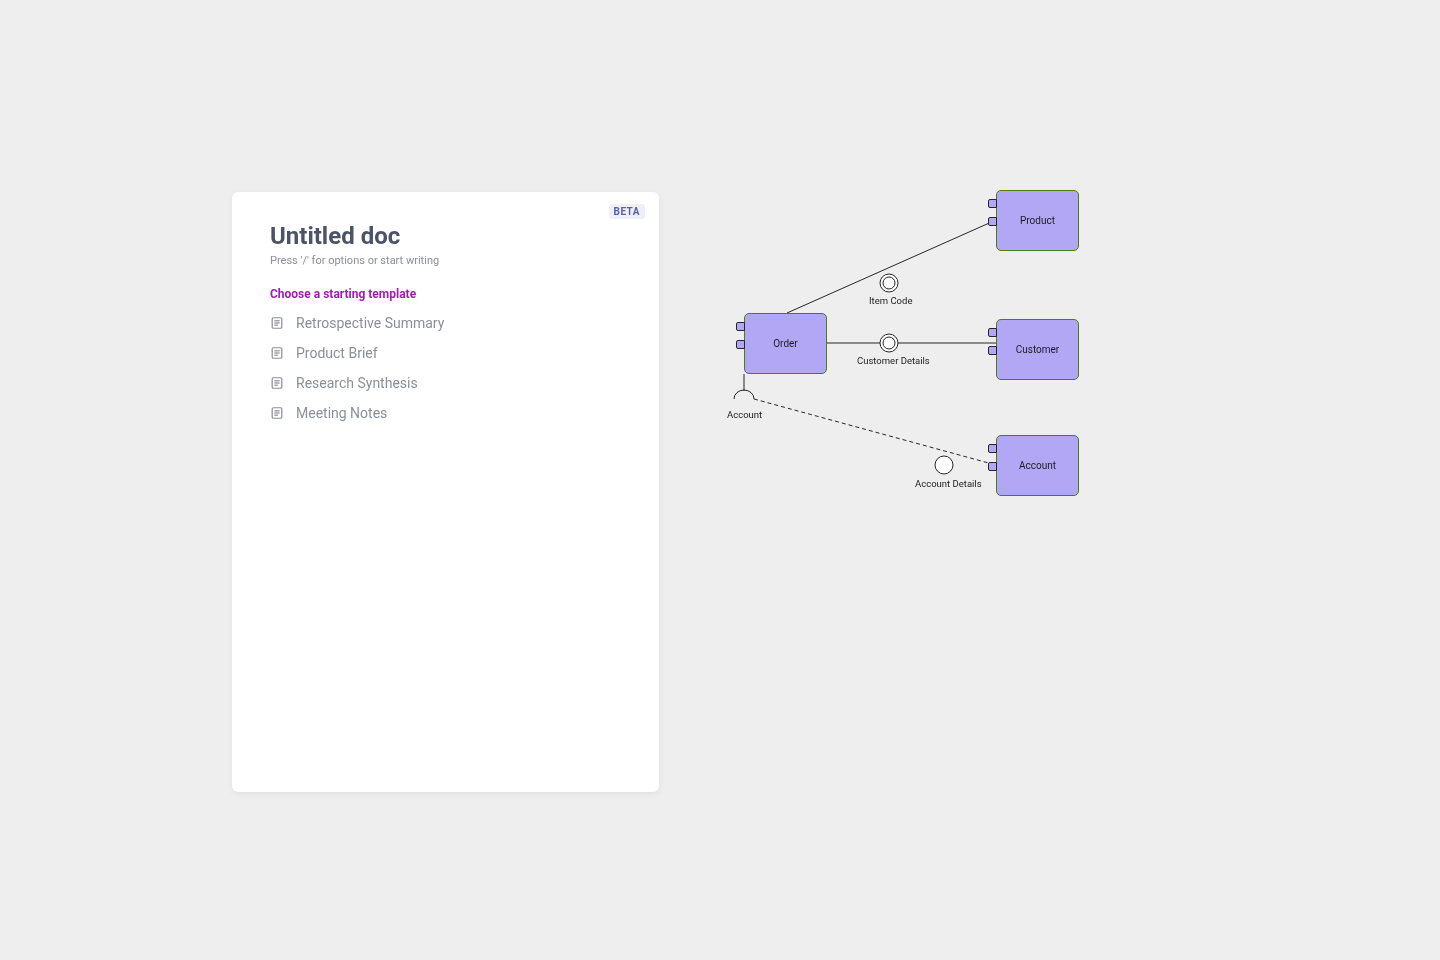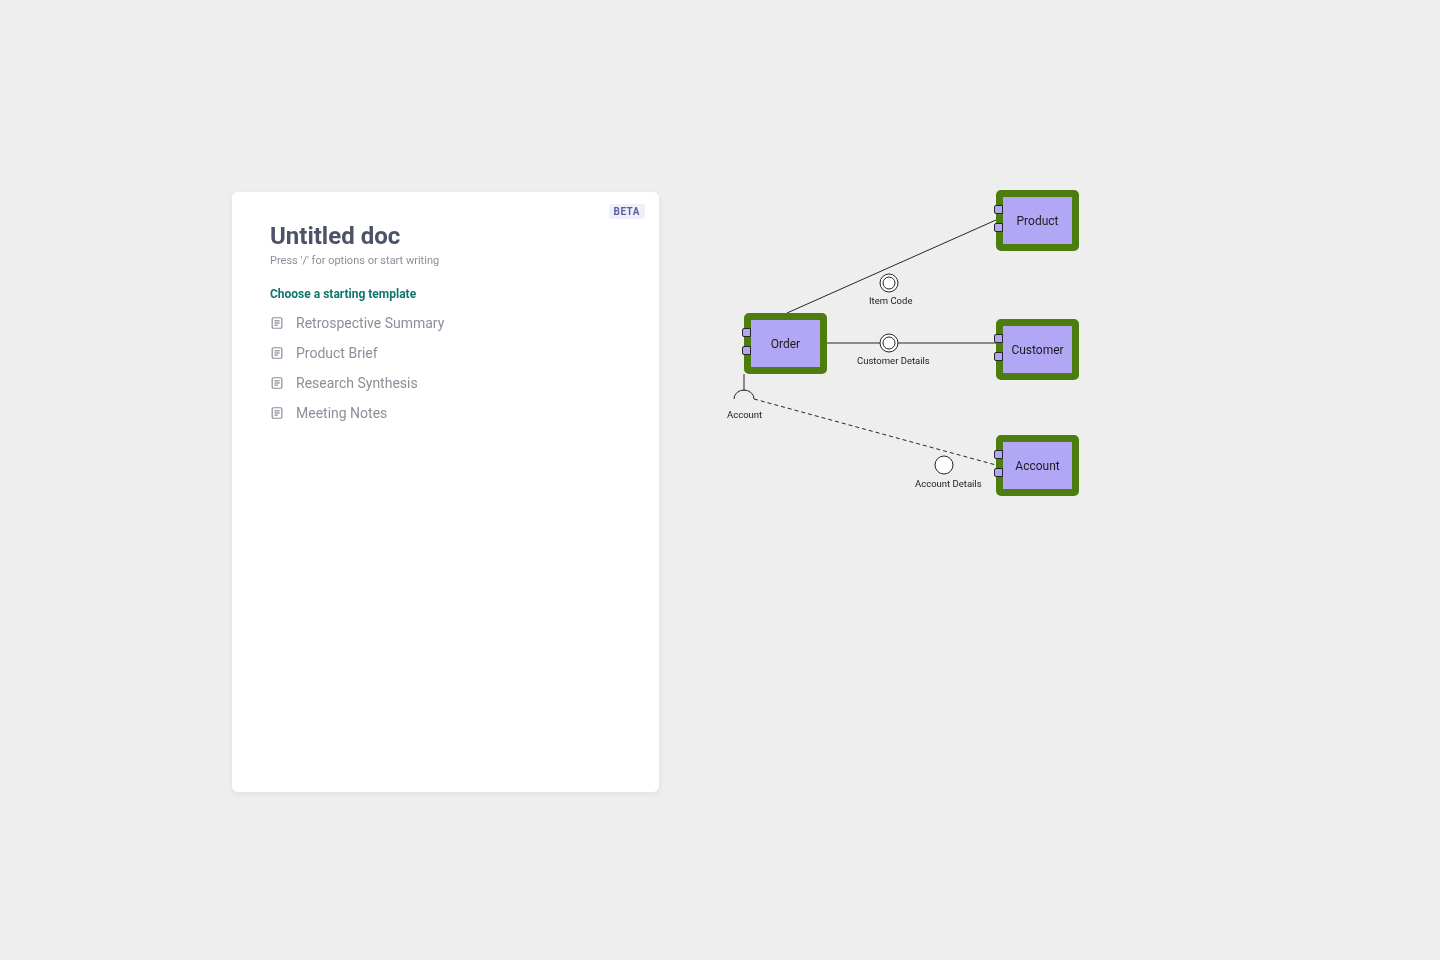--- a/index.html
+++ b/index.html
@@ -42,21 +42,21 @@
     margin-bottom: 4px;
   }
   .doc-hint {
     font-size: 11px;
     color: #8a8f99;
     margin-bottom: 20px;
   }
   .template-heading {
     font-size: 12px;
     font-weight: 700;
-    color: #0f766e;
+    color: #a21caf;
     margin-bottom: 14px;
   }
   .template-item {
     display: flex;
     align-items: center;
     gap: 12px;
     font-size: 14px;
     color: #8a8f99;
     margin-bottom: 14px;
     cursor: pointer;
@@ -83,26 +83,26 @@
     position: absolute;
     left: 0; top: 0;
     width: 400px; height: 320px;
     overflow: visible;
   }
   .node {
     position: absolute;
     width: 83px;
     height: 61px;
     background: #b1a7f4;
-    border: 7px solid #4d7c0f;
+    border: 1px solid #4d7c0f;
     border-radius: 5px;
     display: flex;
     align-items: center;
     justify-content: center;
-    font-size: 12px;
+    font-size: 10px;
     color: #1c1c1c;
   }
   .tab {
     position: absolute;
     width: 9px;
     height: 9px;
     background: #b1a7f4;
     border: 1px solid #262626;
     border-top-left-radius: 2px;
     border-bottom-left-radius: 2px;

